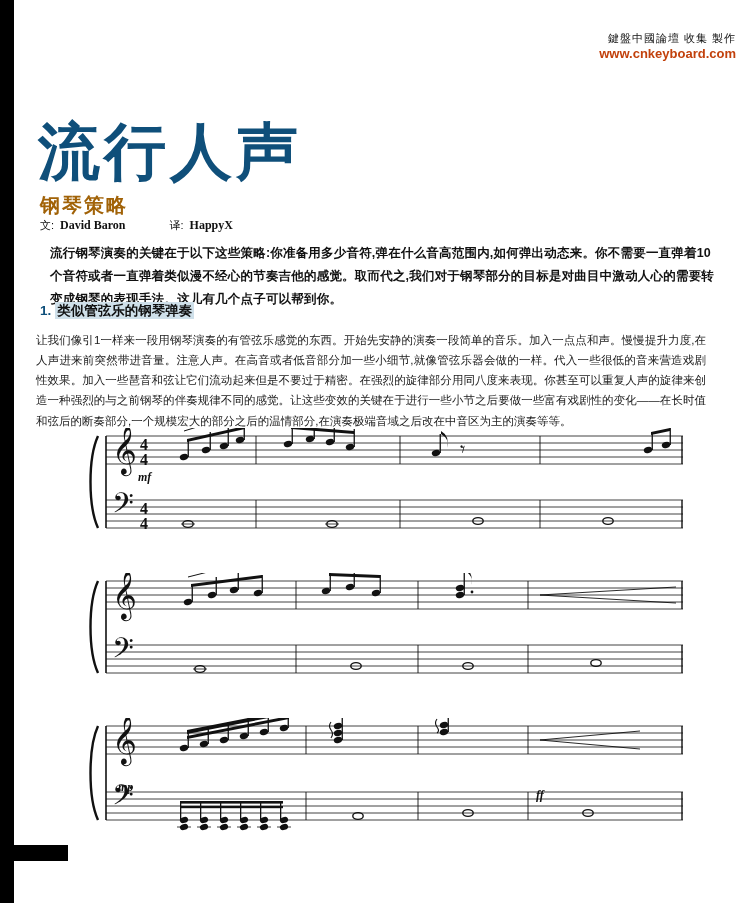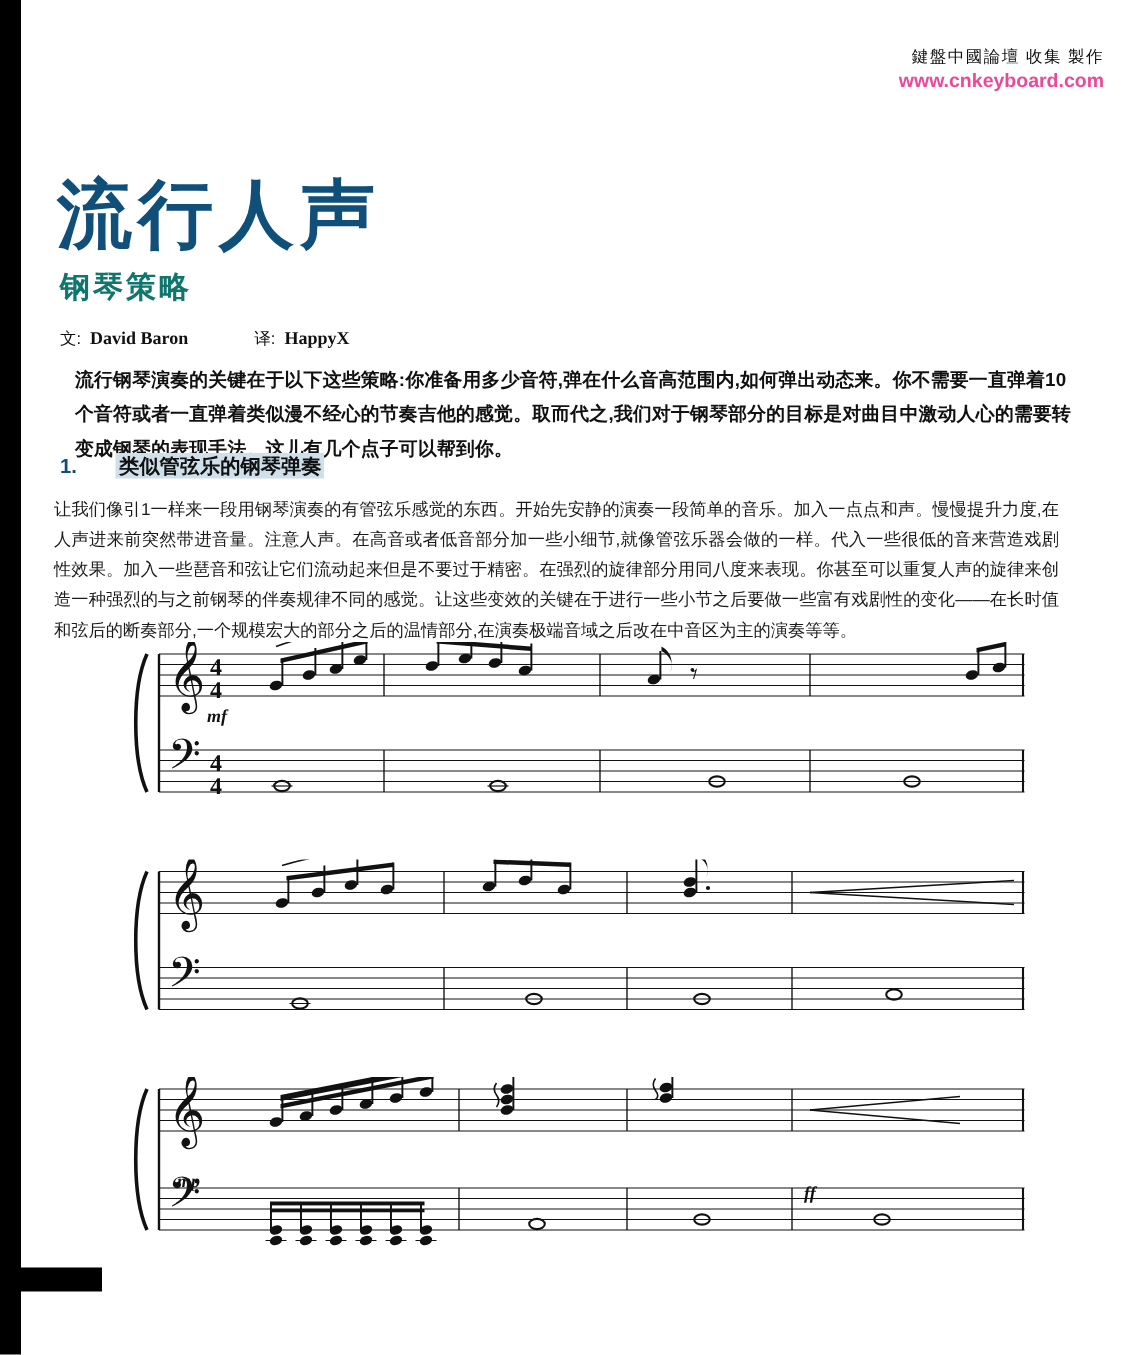--- a/index.html
+++ b/index.html
@@ -41,21 +41,21 @@
   }
   .credit .cn {
     font-size: 11px;
     color: #111;
     letter-spacing: 1px;
     font-family: "Liberation Sans", sans-serif;
   }
   .credit .url {
     font-size: 13px;
     font-weight: bold;
-    color: #ec4899;
+    color: #c2410c;
     letter-spacing: 0px;
   }
 
   
   .section-tag {
     position: absolute;
     left: 14px;
     top: 48px;
     height: 36px;
     width: 130px;
@@ -79,33 +79,33 @@
     border-top: 18px solid transparent;
     border-bottom: 18px solid transparent;
     border-left: 18px solid #000;
   }
 
   
   .title-main {
     position: absolute;
     left: 38px;
     top: 110px;
-    font-size: 50px;
+    font-size: 62px;
     font-weight: bold;
     color: #0f4f7a;
     letter-spacing: 4px;
     font-family: "Liberation Sans", sans-serif;
   }
   .title-sub {
     position: absolute;
     left: 40px;
-    top: 178px;
+    top: 192px;
     font-size: 20px;
     font-weight: bold;
-    color: #0f766e;
+    color: #a16207;
     letter-spacing: 2px;
   }
   .byline {
     position: absolute;
     left: 40px;
     top: 218px;
     font-size: 11px;
     color: #111;
     font-family: "Liberation Serif", serif;
     text-align: center;
@@ -145,21 +145,20 @@
     left: 40px;
     top: 302px;
     font-size: 13.5px;
     font-weight: bold;
     color: #111;
   }
   .h2 .num { color: #0f4f7a; margin-right: 4px;}
   .h2 .hl {
     background: #cfe0ea;
     padding: 1px 2px;
-    margin-left: 22px;
   }
 
   
   .body-par {
     position: absolute;
     left: 36px;
     top: 330px;
     width: 670px;
     font-size: 11.5px;
     line-height: 1.75;

